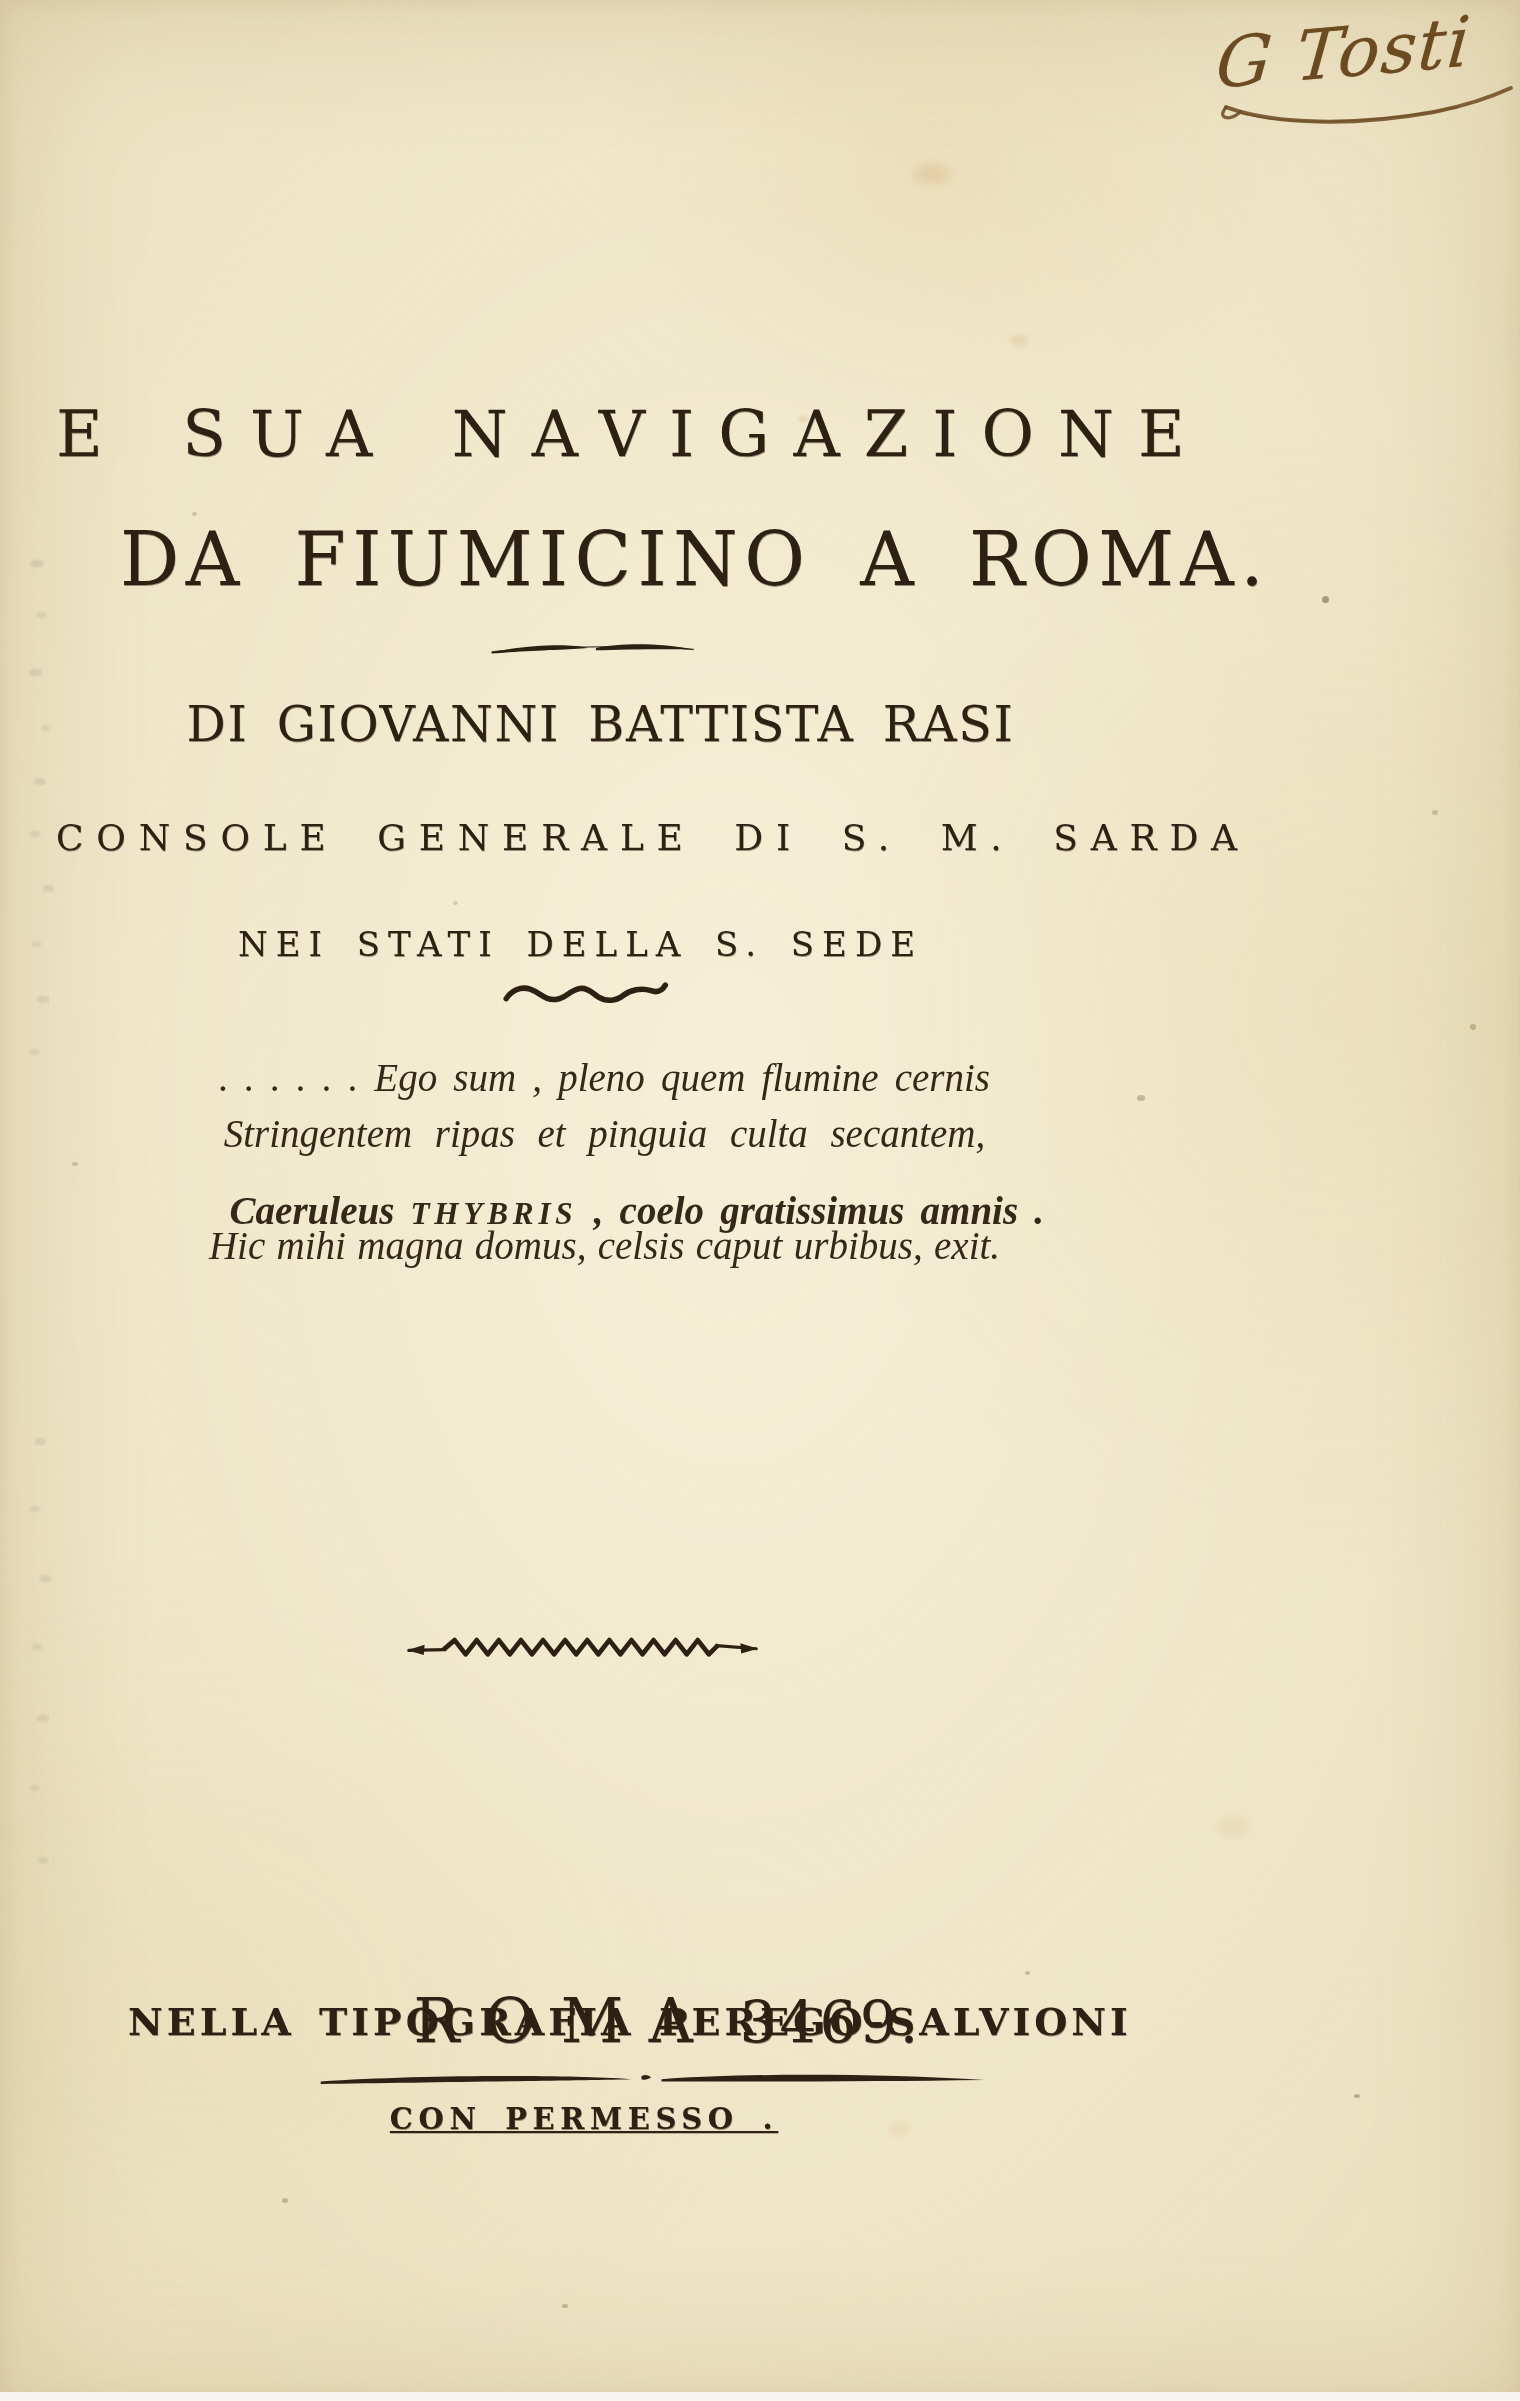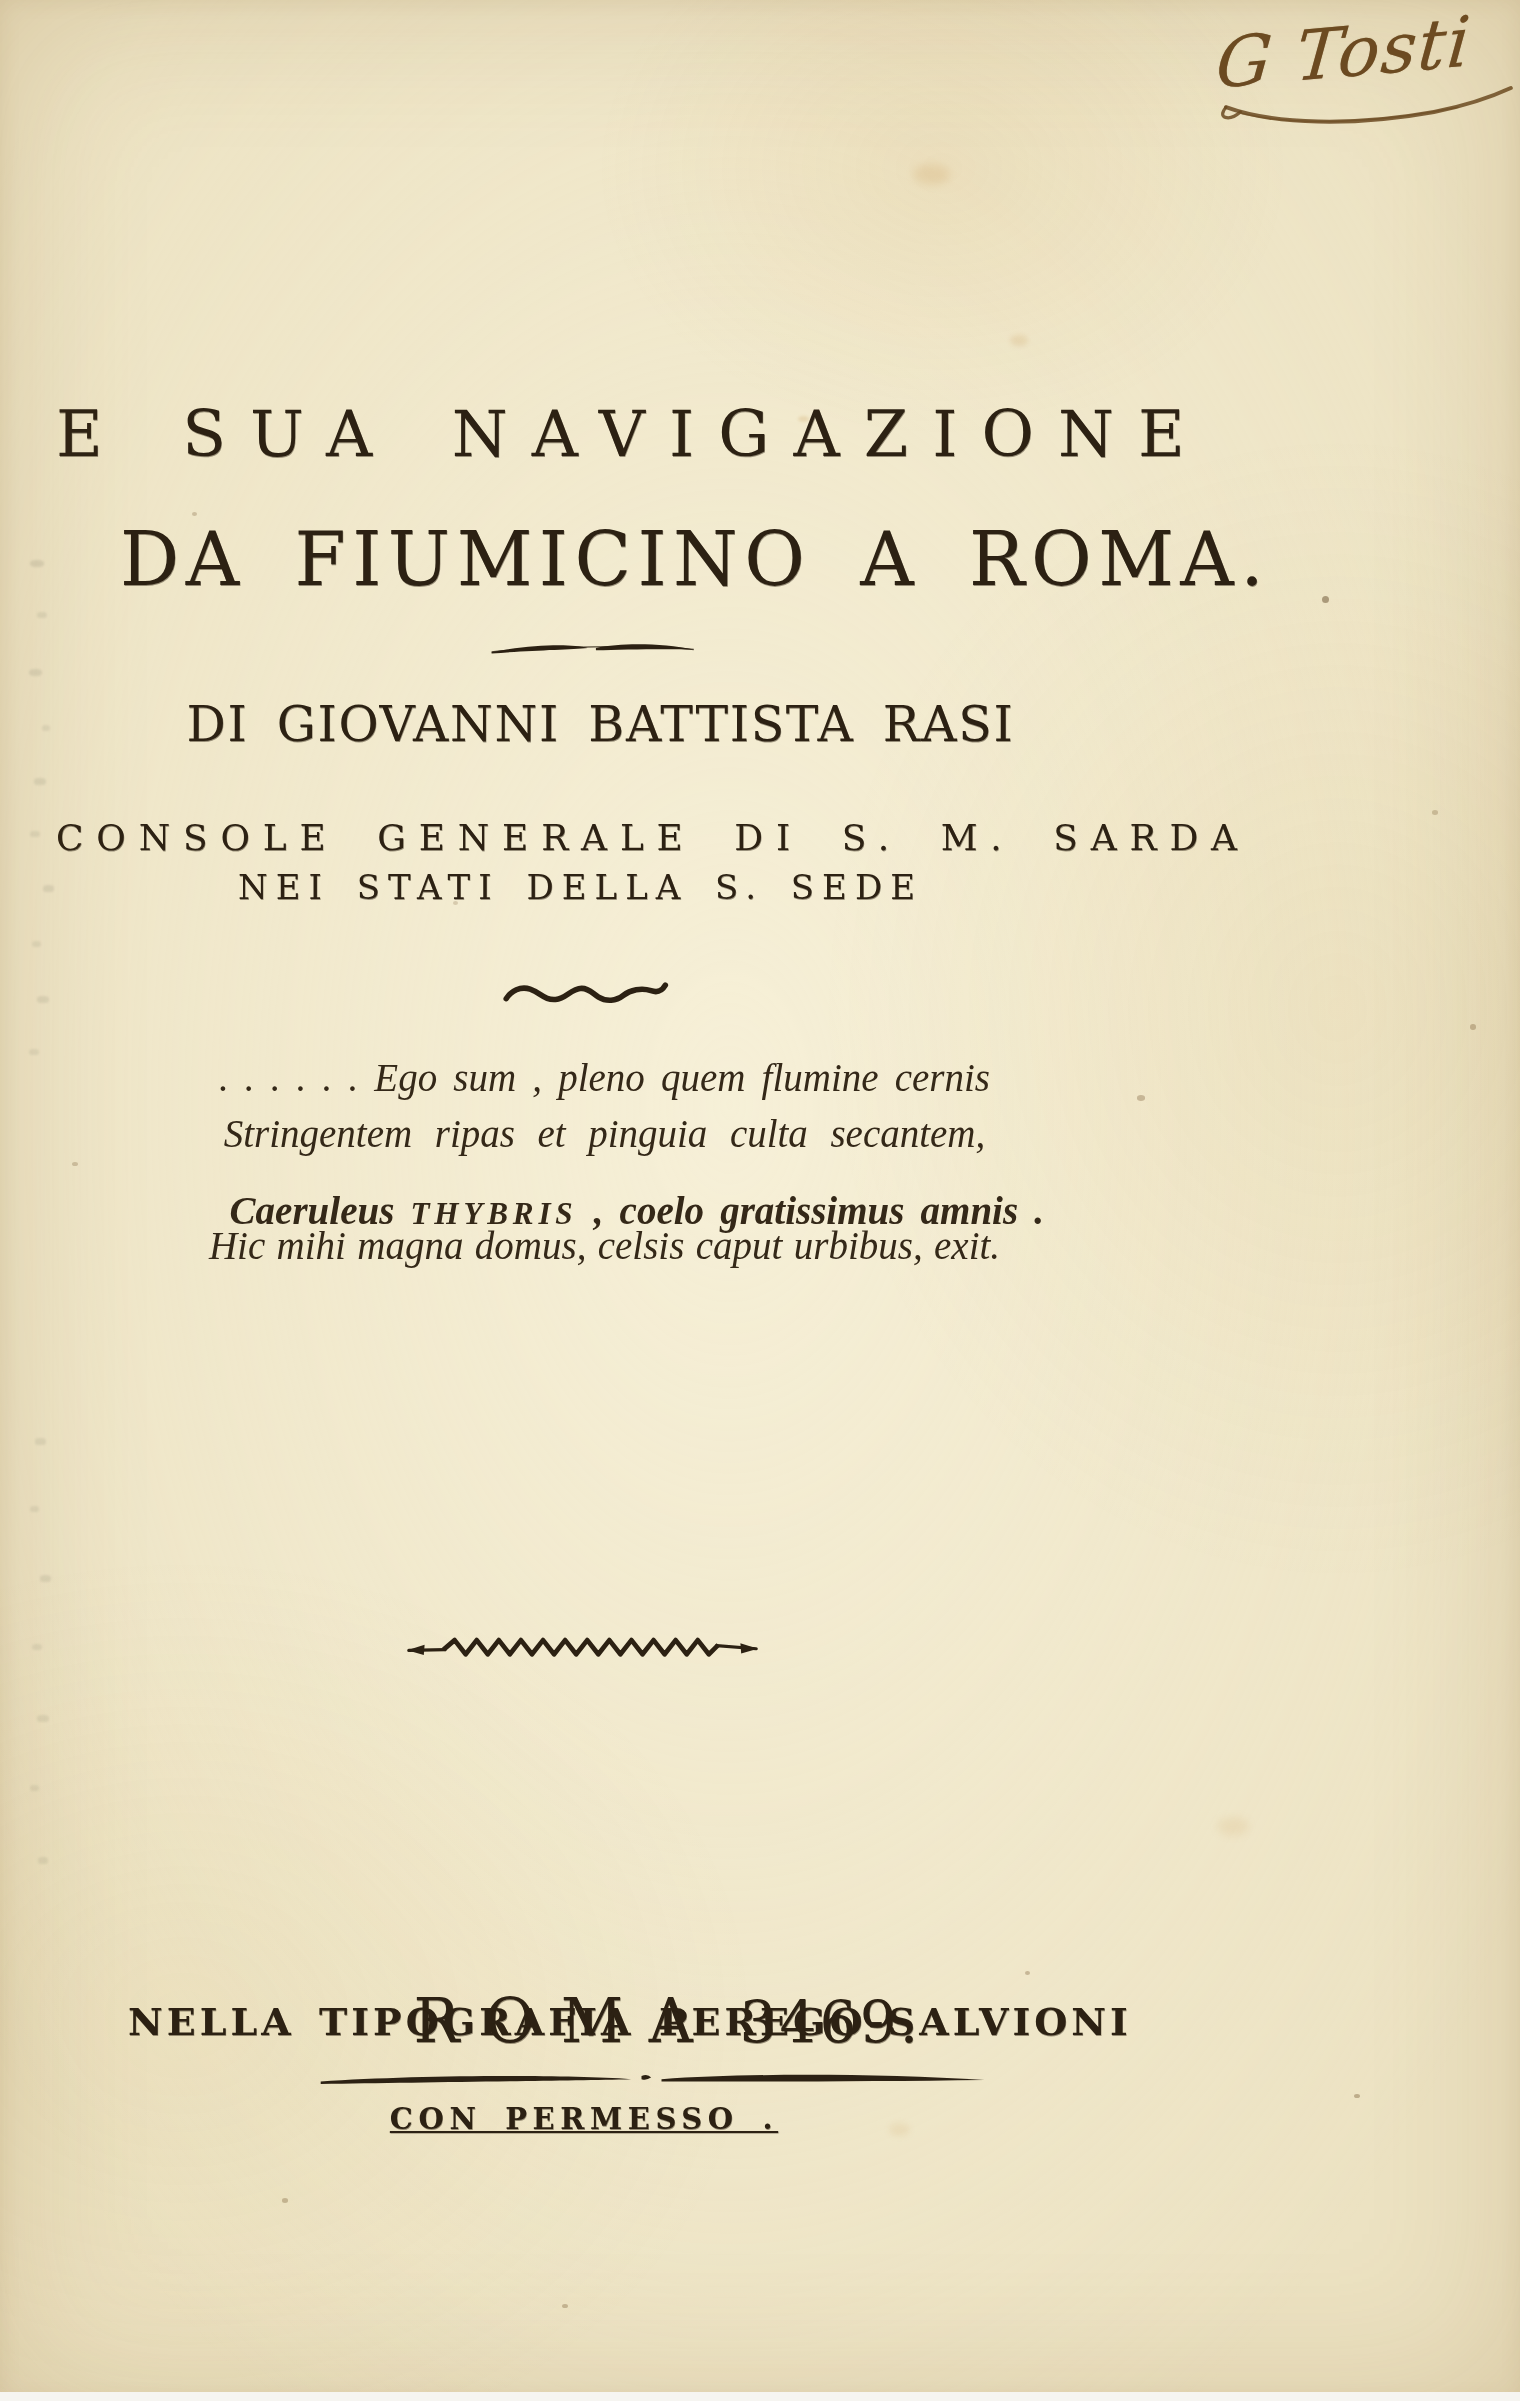--- a/index.html
+++ b/index.html
@@ -56,21 +56,21 @@
   <svg width="207" height="21" viewBox="0 0 258 26" style="position:absolute;top:639px;left:490px;">
     <path d="M2 16 C50 7 100 5 122 11 C100 13 50 14 2 18 Z" fill="#2c2113"></path>
     <path d="M132 11 C165 4 215 5 254 13 C215 12 165 13 132 14 Z" fill="#2c2113"></path>
     <path d="M2 16 C60 9 200 7 254 13" fill="none" stroke="#2c2113" stroke-width="1.6" opacity="0.8"></path>
   </svg>
 
   <div class="line print caps" style="top:700px;left:120px;width:961px;font-size:49px;letter-spacing:1.6px;word-spacing:11.2px;">DI GIOVANNI BATTISTA RASI</div>
 
   <div class="line print caps" style="top:820px;left:56px;width:1057px;font-size:36px;letter-spacing:12.8px;word-spacing:14.4px;">CONSOLE GENERALE DI S. M. SARDA</div>
 
-  <div class="line print caps" style="top:870px;left:100px;width:961px;font-size:34px;letter-spacing:8px;word-spacing:8px;">NEI STATI DELLA S. SEDE</div>
+  <div class="line print caps" style="top:927px;left:100px;width:961px;font-size:34px;letter-spacing:8px;word-spacing:8px;">NEI STATI DELLA S. SEDE</div>
 
   <svg width="168" height="35" viewBox="0 0 210 44" style="position:absolute;top:978px;left:501px;">
     <path d="M6 26 C12 16 24 10 36 14 C50 19 54 28 68 27 C82 26 86 14 101 13 C110 13 114 19 122 24 C132 30 144 29 153 22 C162 15 176 12 188 16 C197 19 202 16 206 9" fill="none" stroke="#2c2113" stroke-width="7" stroke-linecap="round"></path>
   </svg>
 
   <div class="line epigraph-line" style="top:1058px;left:104px;width:1001px;font-size:39px;word-spacing:6.4px;">. . . . . . Ego sum , pleno quem flumine cernis</div>
 
   <div class="line epigraph-line" style="top:1114px;left:104px;width:1001px;font-size:39px;word-spacing:12.8px;">Stringentem ripas et pinguia culta secantem,</div>
 
   <div class="line epigraph-line" style="top:1152px;left:104px;width:1001px;font-size:39px;word-spacing:6.4px;font-weight:bold;">

